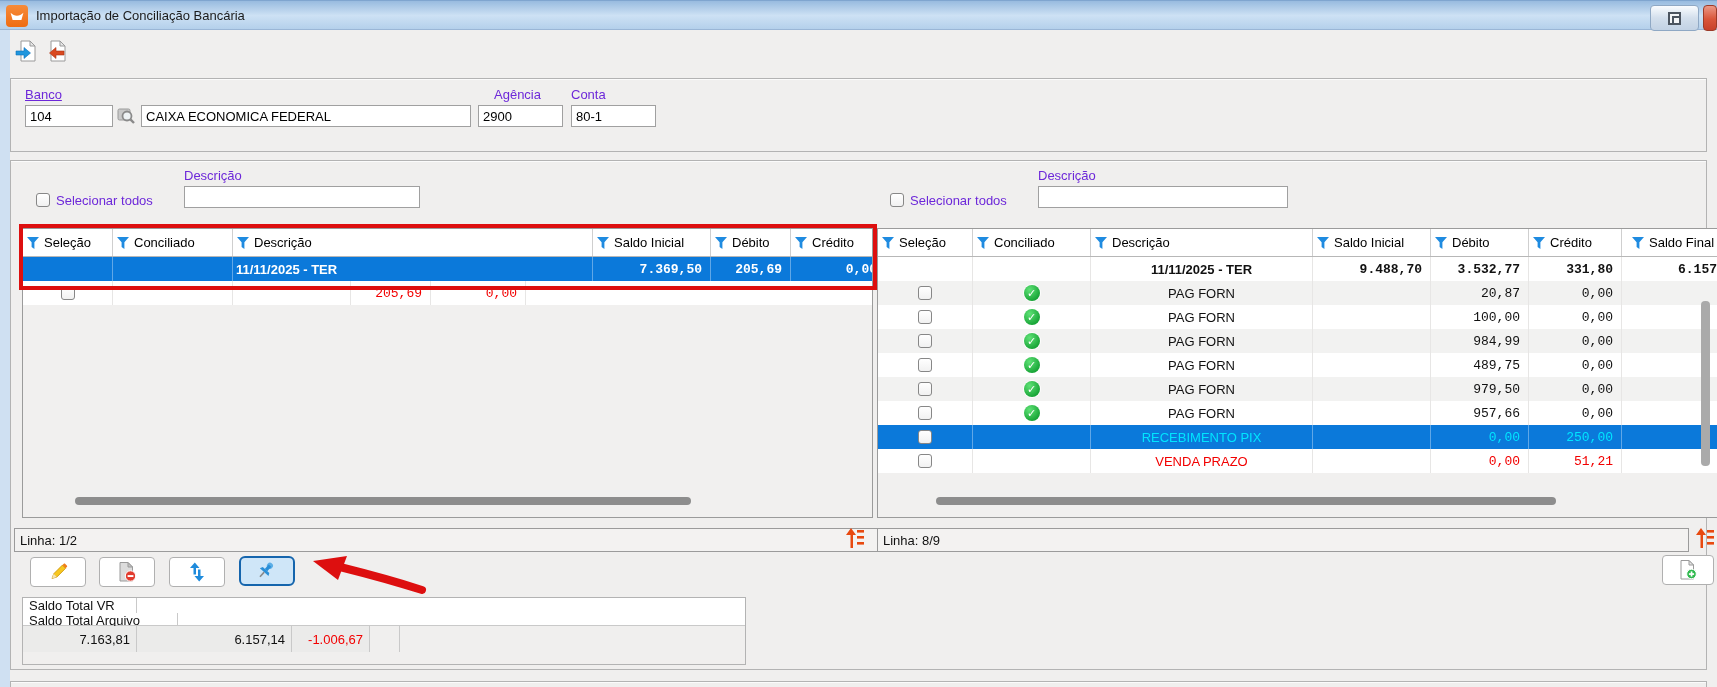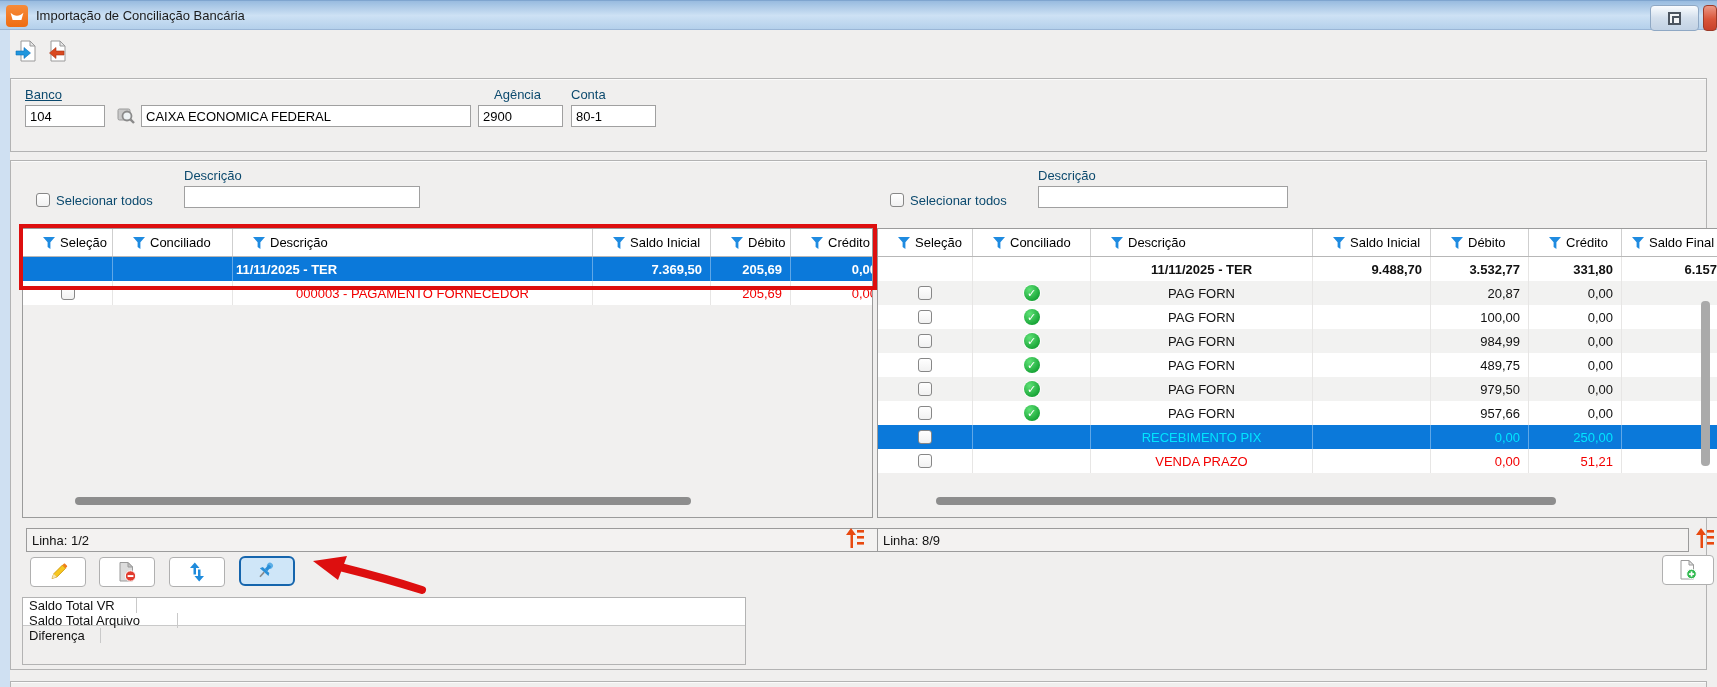--- a/index.html
+++ b/index.html
@@ -37,40 +37,40 @@
 
   
   .toolbtn { top:36px; width:28px; height:30px; background:transparent; border:none; display:flex; align-items:center; justify-content:center; }
 
   
   .panel { border:1px solid #b3b3b3; background:#f0efee; box-shadow:inset 0 1px 0 #fbfbfb; }
   .bank-panel { left:10px; top:78px; width:1697px; height:74px; }
   .main-panel { left:10px; top:160px; width:1697px; height:510px; }
   .bottom-strip { left:10px; top:681px; width:1697px; height:8px; }
 
-  .lbl { font-size:13px; color:#0c4a6e; }
+  .lbl { font-size:13px; color:#6d28d9; }
   .lbl.u { text-decoration:underline; }
   input.box {
     border:1px solid #a0a0a0; background:#fff; height:22px; font-size:13px;
     font-family:inherit; padding:0 4px; color:#000;
   }
 
   
   .cb { width:14px; height:14px; border:1px solid #878787; border-radius:3px;
         background:linear-gradient(180deg,#fff,#f1f1f1); display:inline-block; }
 
   
   .grid { border:1px solid #9b9b9b; background:#f1f0ef; overflow:hidden; }
   .ghead { display:flex; height:28px; background:#fff; border-bottom:1px solid #b7b7b7; }
-  .hcell { display:flex; align-items:center; gap:5px; padding-left:20px;
+  .hcell { display:flex; align-items:center; gap:5px; padding-left:4px;
            border-right:1px solid #cfcfcf; font-size:13px; color:#000; flex:none; }
   .grow { position:absolute; display:flex; height:24px; }
   .cell { display:flex; align-items:center; height:24px; flex:none;
           border-right:1px solid #e7e6e5; font-size:13px; overflow:hidden; }
-  .cell.num { justify-content:flex-end; padding-right:8px; }
+  .cell.num { justify-content:flex-end; padding-right:8px;font-family:Liberation Mono, monospace; }
   .cell.center { justify-content:center; }
   .cell.left { justify-content:flex-start; padding-left:3px; }
   .row-white { background:#fff; }
   .row-zebra { background:#f2f2f1; }
   .row-selected { background:#0b79da; color:#fff; font-weight:bold; }
   .row-selected .cell { border-right:1px solid rgba(255,255,255,.35); }
   .row-selected-cyan { background:#0b79da; color:#00e5ff; }
   .row-selected-cyan .cell { border-right:1px solid rgba(255,255,255,.35); }
   .row-red { color:#f20000; }
   .summary { font-weight:bold; }
@@ -140,21 +140,21 @@
 <button class="abs toolbtn" style="left:42px">
   <svg width="24" height="24" viewBox="0 0 24 24">
     <path d="M7 2h9l5 5v15H7z" fill="#fff" stroke="#9a9a9a"></path>
     <path d="M16 2v5h5z" fill="#e6e6e6" stroke="#9a9a9a"></path>
     <path d="M20 12h-8V8.5L5.5 14l6.5 5.5V16h8z" fill="#d9481f" stroke="#a83415" stroke-width="0.6"></path>
   </svg>
 </button>
 
 <div class="abs panel bank-panel">
   <div class="abs lbl u" style="left:14px; top:8px">Banco</div>
-  <input class="abs box" style="left: 14px; top: 26px; width: 80px;" value="104">
+  <input class="abs box" style="left: 14px; top: 26px; width: 88px;" value="104">
   <button class="abs" style="left:102px; top:25px; width:26px; height:24px; border:none; background:transparent">
     <svg width="20" height="20" viewBox="0 0 20 20">
       <rect x="2" y="4" width="12" height="11" rx="1.5" fill="#c9c9c9" stroke="#9a9a9a"></rect>
       <circle cx="11" cy="11" r="4.5" fill="#eef2f4" stroke="#8a8a8a" stroke-width="1.8"></circle>
       <line x1="14.4" y1="14.4" x2="18" y2="18" stroke="#8a8a8a" stroke-width="2.4"></line>
     </svg>
   </button>
   <input class="abs box" style="left: 130px; top: 26px; width: 330px;" value="CAIXA ECONOMICA FEDERAL">
   <div class="abs lbl" style="left:483px; top:8px">Agência</div>
   <input class="abs box" style="left: 467px; top: 26px; width: 85px;" value="2900">
@@ -221,21 +221,20 @@
     <div class="cell lc4 num summary">7.369,50</div>
     <div class="cell lc5 num summary">205,69</div>
     <div class="cell lc6 num summary">0,00</div>
   </div>
 
   <div class="grow row-white row-red" style="left:0; top:52px; width:100%">
     <div class="cell lc1 center">
         <span class="cb"></span>
       </div>
     <div class="cell lc2"></div>
-    <div class="cell lc3 center">000003 - PAGAMENTO FORNECEDOR</div>
     <div class="cell lc4 num"></div>
     <div class="cell lc5 num">205,69</div>
     <div class="cell lc6 num">0,00</div>
   </div>
 
   <div class="abs hthumb" style="left:52px; top:268px; width:616px"></div>
 </div>
 
 <div class="abs grid" style="left:877px; top:228px; width:840px; height:290px; border-right:none">
   <div class="ghead">
@@ -398,21 +397,21 @@
     <div class="cell rc4 num"></div>
     <div class="cell rc5 num">0,00</div>
     <div class="cell rc6 num">51,21</div>
     <div class="cell rc7 num"></div>
   </div>
 
   <div class="abs hthumb" style="left:58px; top:268px; width:620px"></div>
   <div class="abs vthumb" style="left:823px; top:72px; height:165px"></div>
 </div>
 
-<div class="abs statusbar" style="left:26px; top:528px; width:886px">
+<div class="abs statusbar" style="left:14px; top:528px; width:886px">
   <span>Linha: 1/2</span>
 </div>
 <div class="abs" style="left:844px; top:526px">
   <svg width="20" height="24" viewBox="0 0 20 24">
     <path d="M2 9l5-7 5 7H9v13H6.5V9z" fill="#e8490f"></path>
     <rect x="13" y="4" width="7" height="2.6" fill="#e8490f"></rect>
     <rect x="13" y="10" width="7" height="2.6" fill="#e8490f"></rect>
     <rect x="13" y="16" width="7" height="2.6" fill="#e8490f"></rect>
   </svg>
 </div>
@@ -469,20 +468,26 @@
   </svg>
 </button>
 
 <div class="abs panel totals-panel">
   <div class="t-head">
     <div class="t-cell tc1">Saldo Total VR</div>
     <div class="t-cell tc2">Saldo Total Arquivo</div>
     <div class="t-cell tc3">Diferença</div>
     <div class="t-cell tc4"></div>
   </div>
+  <div class="t-row">
+    <div class="t-cell tc1 num">7.163,81</div>
+    <div class="t-cell tc2 num">6.157,14</div>
+    <div class="t-cell tc3 num neg">-1.006,67</div>
+    <div class="t-cell tc4"></div>
+  </div>
 </div>
 
 <div class="abs panel bottom-strip"></div>
 
 <div class="abs anno-rect"></div>
 <svg class="abs anno-arrow" viewBox="0 0 120 42">
   <path d="M112 36 C84 27 58 20 30 13" stroke="#dd0f0f" stroke-width="8" fill="none" stroke-linecap="round"></path>
   <polygon points="3,7 37,2 28,26" fill="#dd0f0f"></polygon>
 </svg>
 

